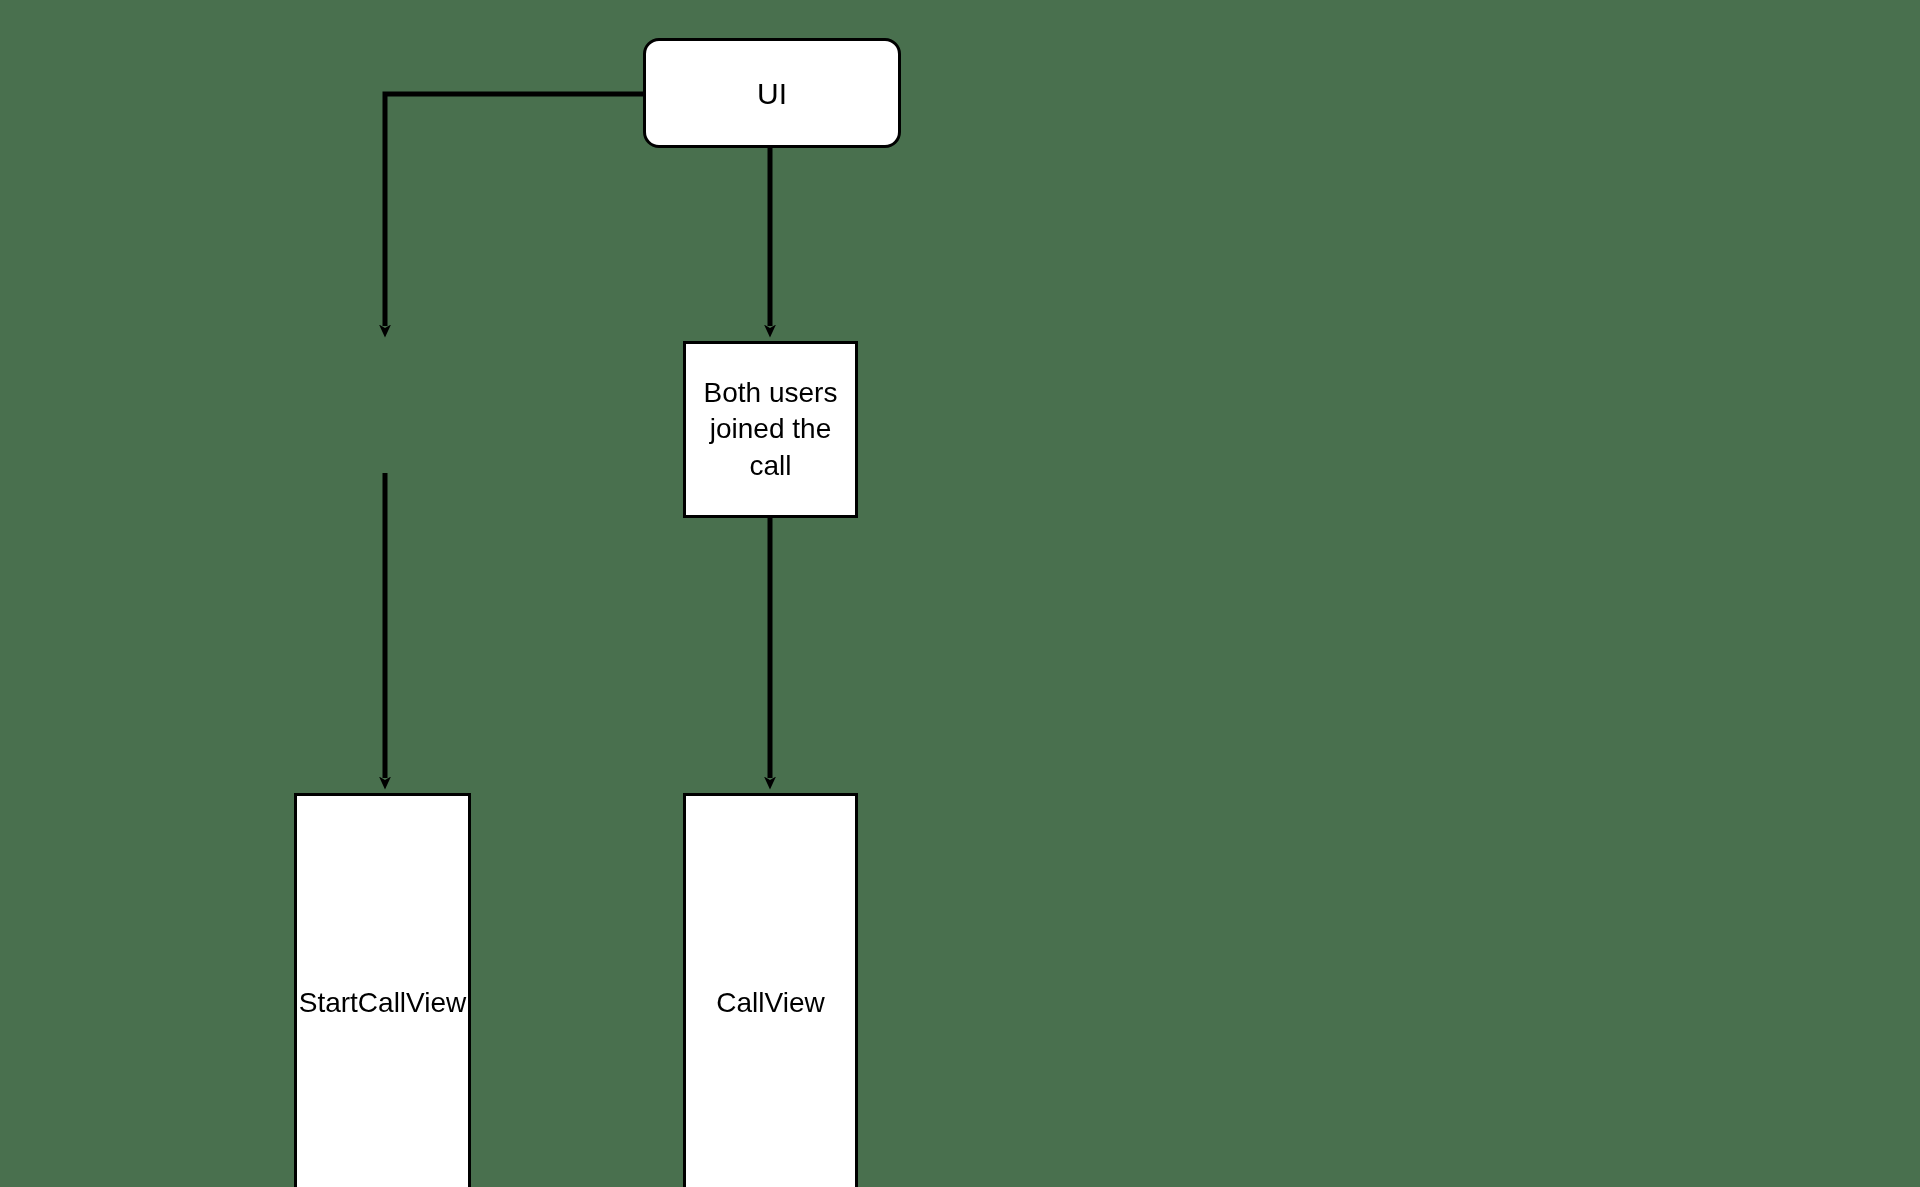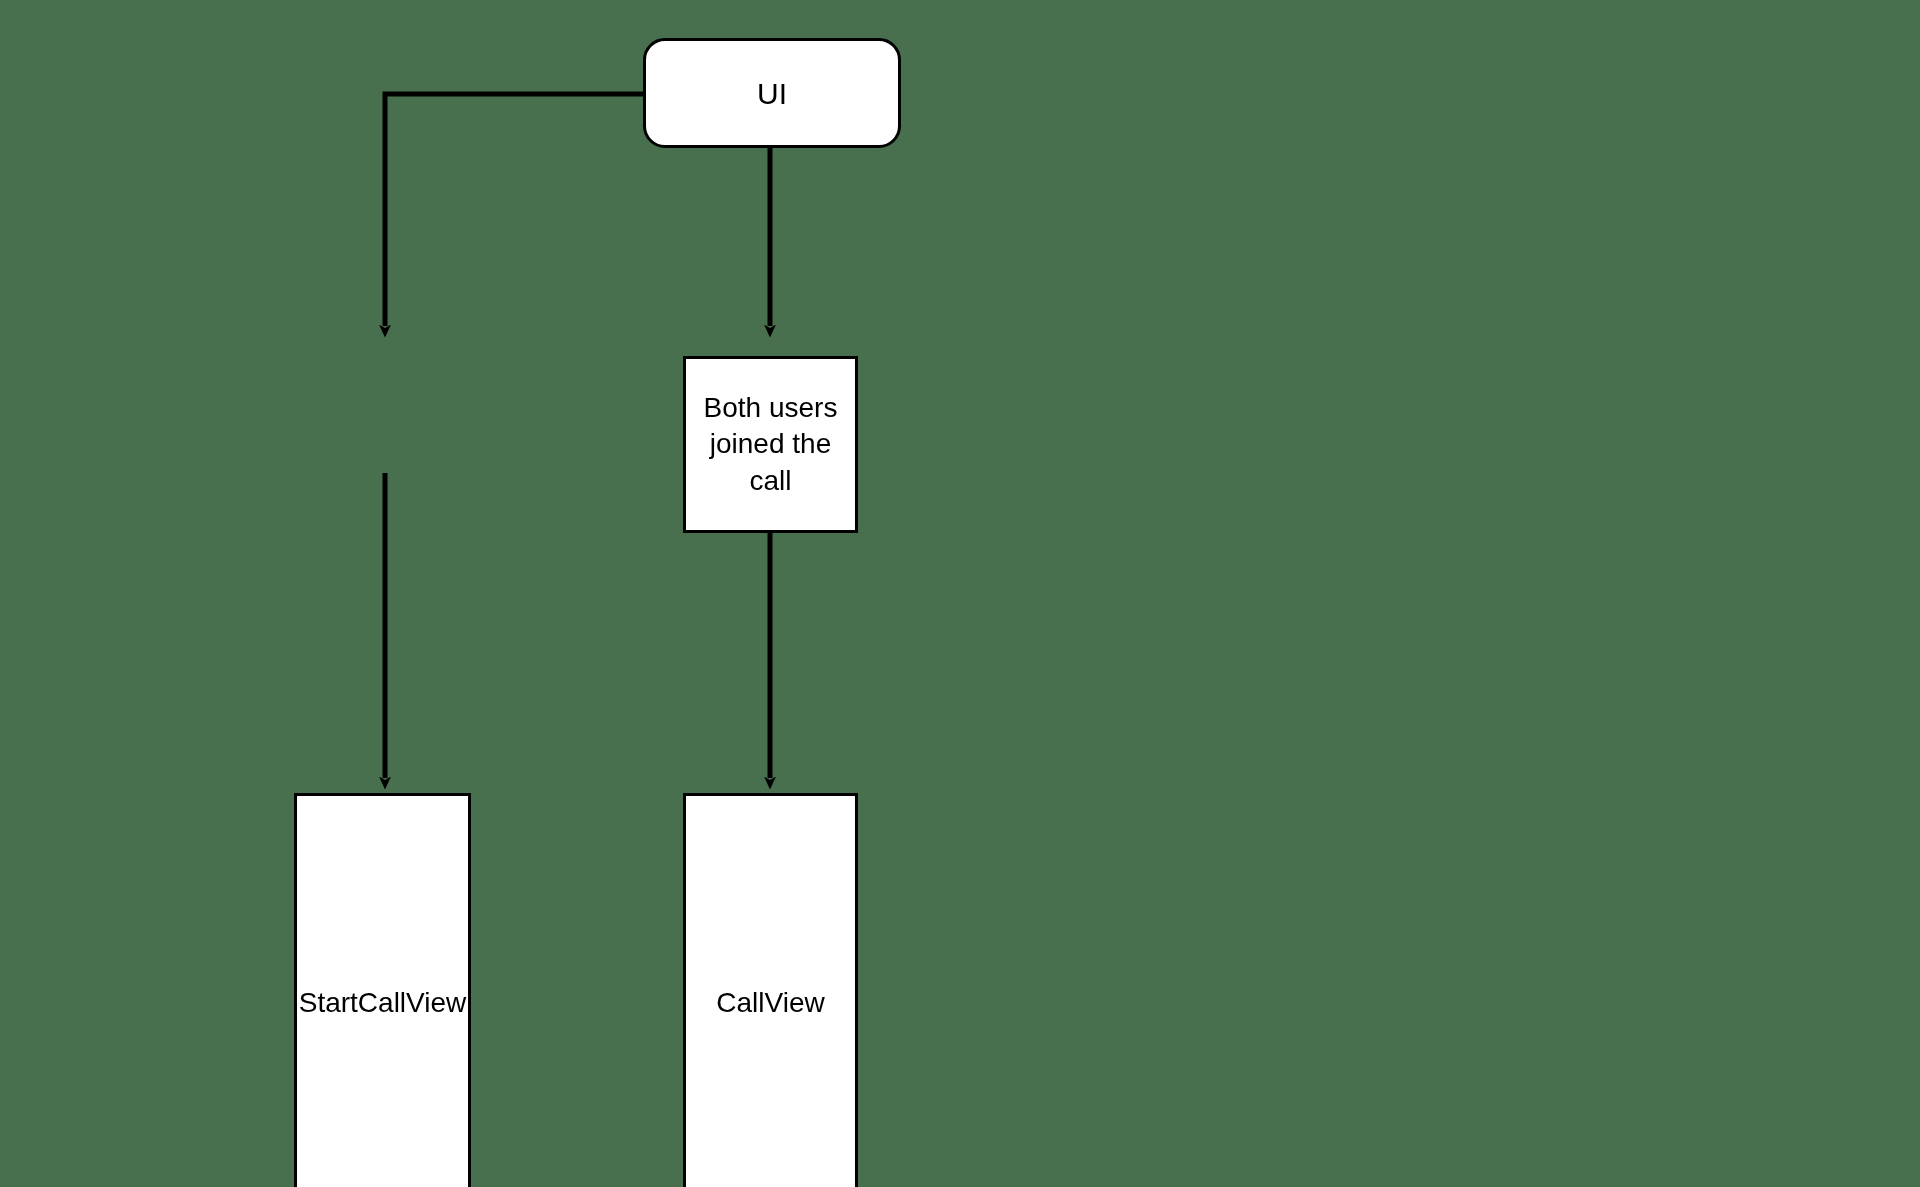--- a/index.html
+++ b/index.html
@@ -59,21 +59,20 @@
     width: 261px;
     height: 132px;
     font-size: 28px;
   }
   #node-cond-right {
     left: 683px;
     top: 341px;
     width: 175px;
     height: 177px;
     font-size: 28px;
-    margin-top: 15px;
   }
   #node-startcallview {
     left: 294px;
     top: 793px;
     width: 177px;
     height: 420px;
     font-size: 28px;
   }
   #node-callview {
     left: 683px;
@@ -105,21 +104,21 @@
 
     <g>
       <path d="M385,473 L385,778" fill="none" stroke="#000000" stroke-width="5" marker-end="url(#arrowhead)"></path>
     </g>
 
     <g>
       <path d="M770,518 L770,778" fill="none" stroke="#000000" stroke-width="5" marker-end="url(#arrowhead)"></path>
     </g>
   </svg>
 
-  <div class="node rounded" id="node-ui" style="background: rgb(255, 255, 255); border-color: rgb(0, 0, 0); border-radius: 22px;">
+  <div class="node rounded" id="node-ui" style="background: rgb(255, 255, 255); border-color: rgb(0, 0, 0);">
     <span class="label">UI</span>
   </div>
 
 
   <div class="node" id="node-cond-right" style="background: rgb(255, 255, 255); border-color: rgb(0, 0, 0);">
     <span class="label">Both users
 joined the call</span>
   </div>
 
   <div class="node" id="node-startcallview" style="background: rgb(255, 255, 255); border-color: rgb(0, 0, 0);">

